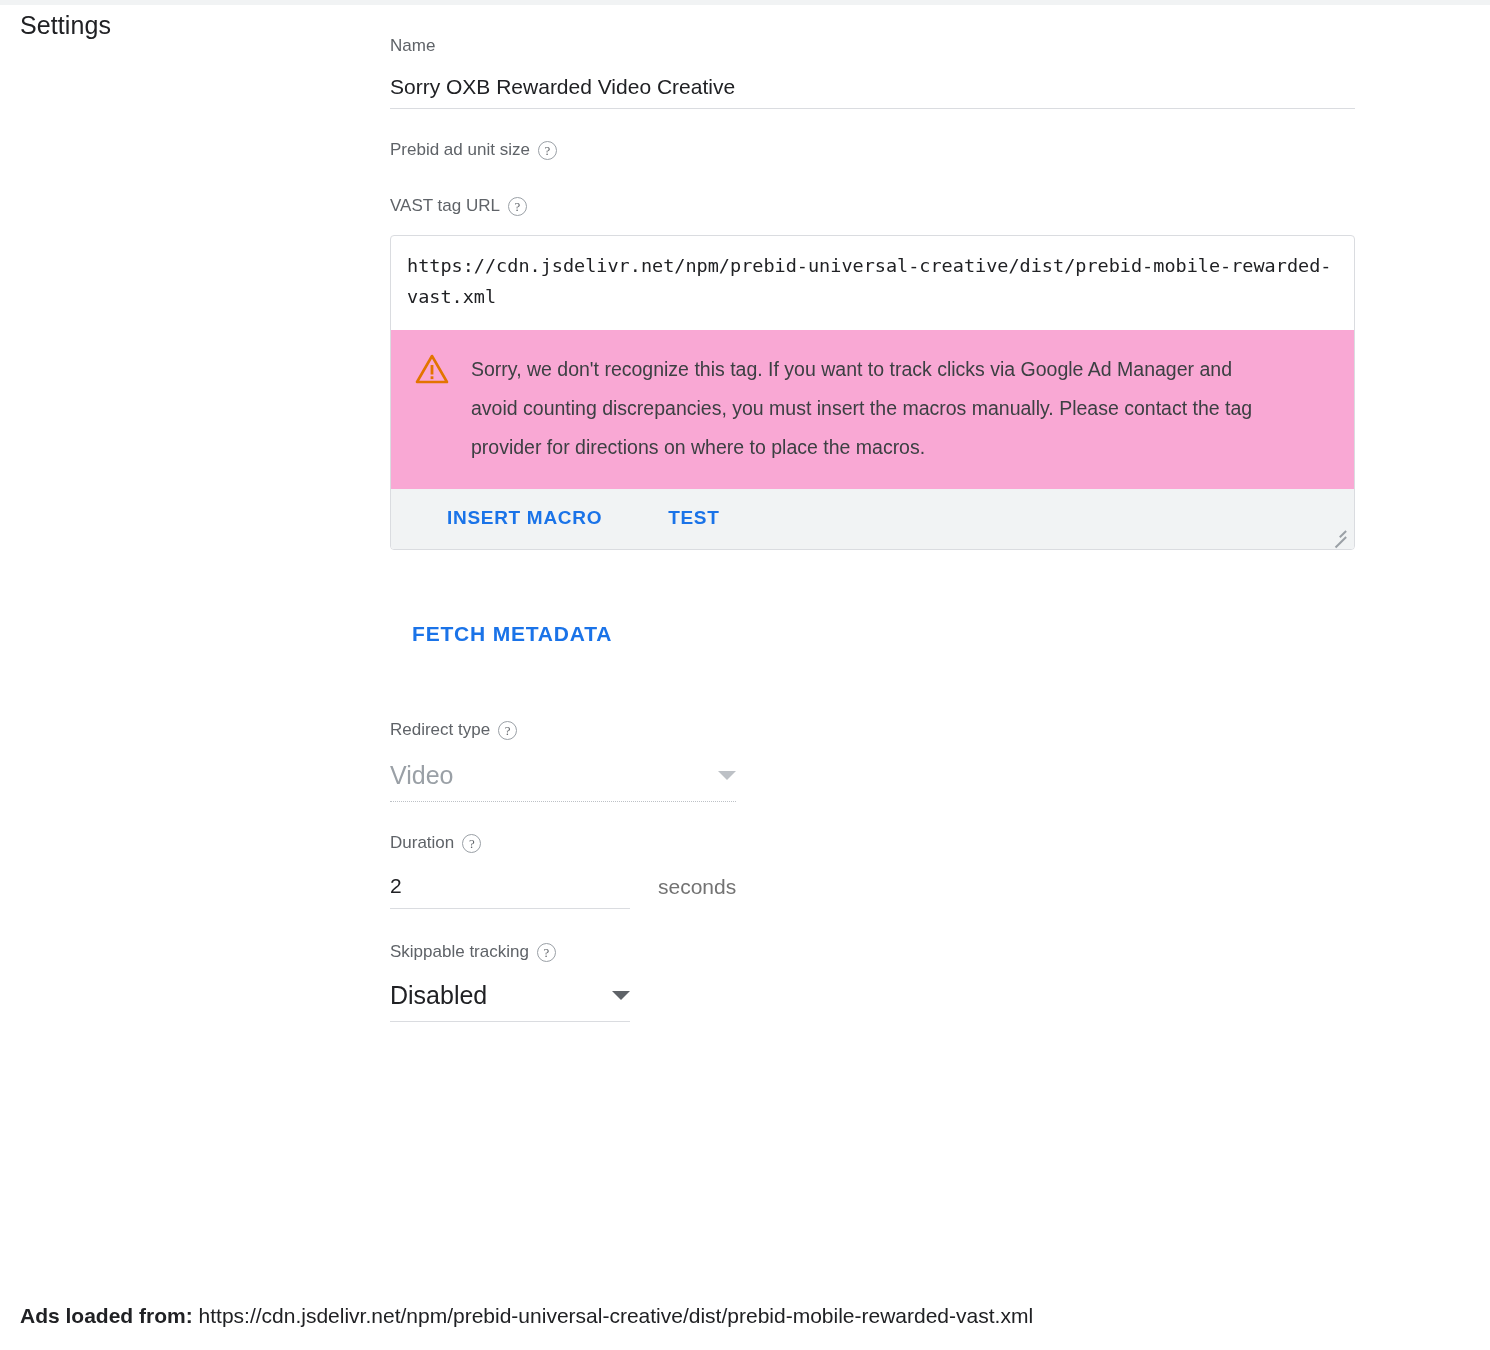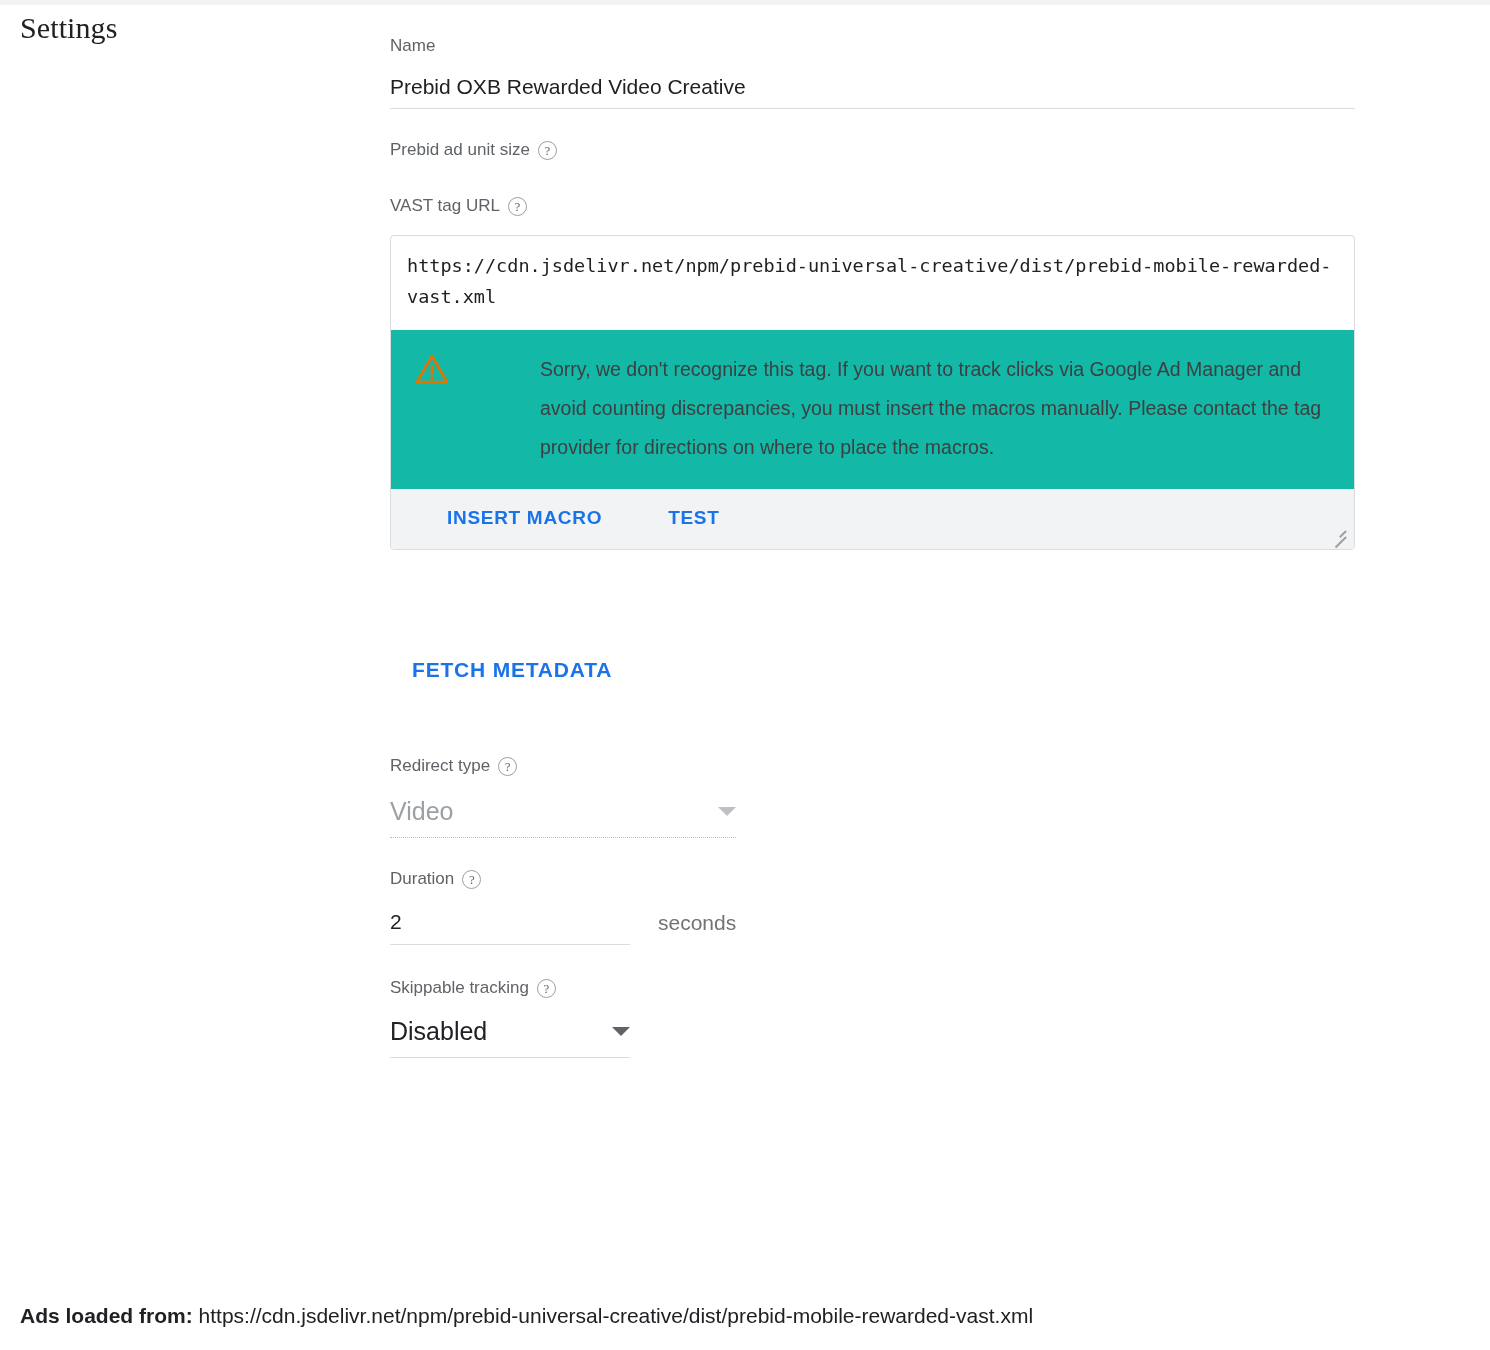--- a/index.html
+++ b/index.html
@@ -19,24 +19,23 @@
     position: absolute;
     top: 0; left: 0;
     width: 1490px;
     height: 5px;
     background: #f1f3f4;
   }
   .settings-title {
     position: absolute;
     left: 20px;
     top: 11px;
-    font-size: 30px;
+    font-size: 25px;
     color: #202124;
     letter-spacing: 0.1px;
-    font-family: Liberation Serif, serif;
   }
   .form {
     position: absolute;
     left: 390px;
     top: 0;
     width: 980px;
   }
   .field-label {
     font-size: 17px;
     color: #5f6368;
@@ -100,26 +99,25 @@
     font-size: 18.5px;
     line-height: 31px;
     color: #202124;
     padding: 14px 16px 18px 16px;
     white-space: pre-wrap;
     word-break: break-all;
     min-height: 92px;
     box-sizing: border-box;
   }
   .warn-bar {
-    background: #14b8a6;
+    background: #f9a8d4;
     padding: 20px 24px 22px 24px;
     display: flex;
     gap: 22px;
     align-items: flex-start;
-    justify-content: space-between;
   }
   .warn-icon {
     flex: 0 0 auto;
     margin-top: 4px;
   }
   .warn-text {
     font-size: 19.5px;
     line-height: 39px;
     color: #3c4043;
     max-width: 790px;
@@ -156,21 +154,21 @@
     right: 0;
     background: #9aa0a6;
     height: 1.6px;
     transform: rotate(-45deg);
     transform-origin: right center;
   }
   .resize-handle span:nth-child(1) { bottom: 5px; width: 15px; }
   .resize-handle span:nth-child(2) { bottom: 11px; width: 9px; }
 
   .fetch-row {
-    margin-top: 108px;
+    margin-top: 72px;
     padding-left: 22px;
     text-decoration: underline;
   }
   .fetch-link {
     color: #1a73e8;
     font-size: 21px;
     font-weight: bold;
     letter-spacing: 0.8px;
     background: none;
     border: none;
@@ -245,21 +243,21 @@
 <div class="topstrip"></div>
 
 <div class="settings-title">Settings</div>
 
 <div class="form">
 
   <div class="name-block">
     <div class="field-label">
       <span>Name</span>
     </div>
-    <div class="name-value">Prebid OXB Rewarded Video Creative</div>
+    <div class="name-value">Sorry OXB Rewarded Video Creative</div>
   </div>
 
   <div class="size-block">
     <div class="field-label">
       <span>Prebid ad unit size</span>
       <span class="help-icon">?</span>
     </div>
   </div>
 
   <div class="vast-block">

